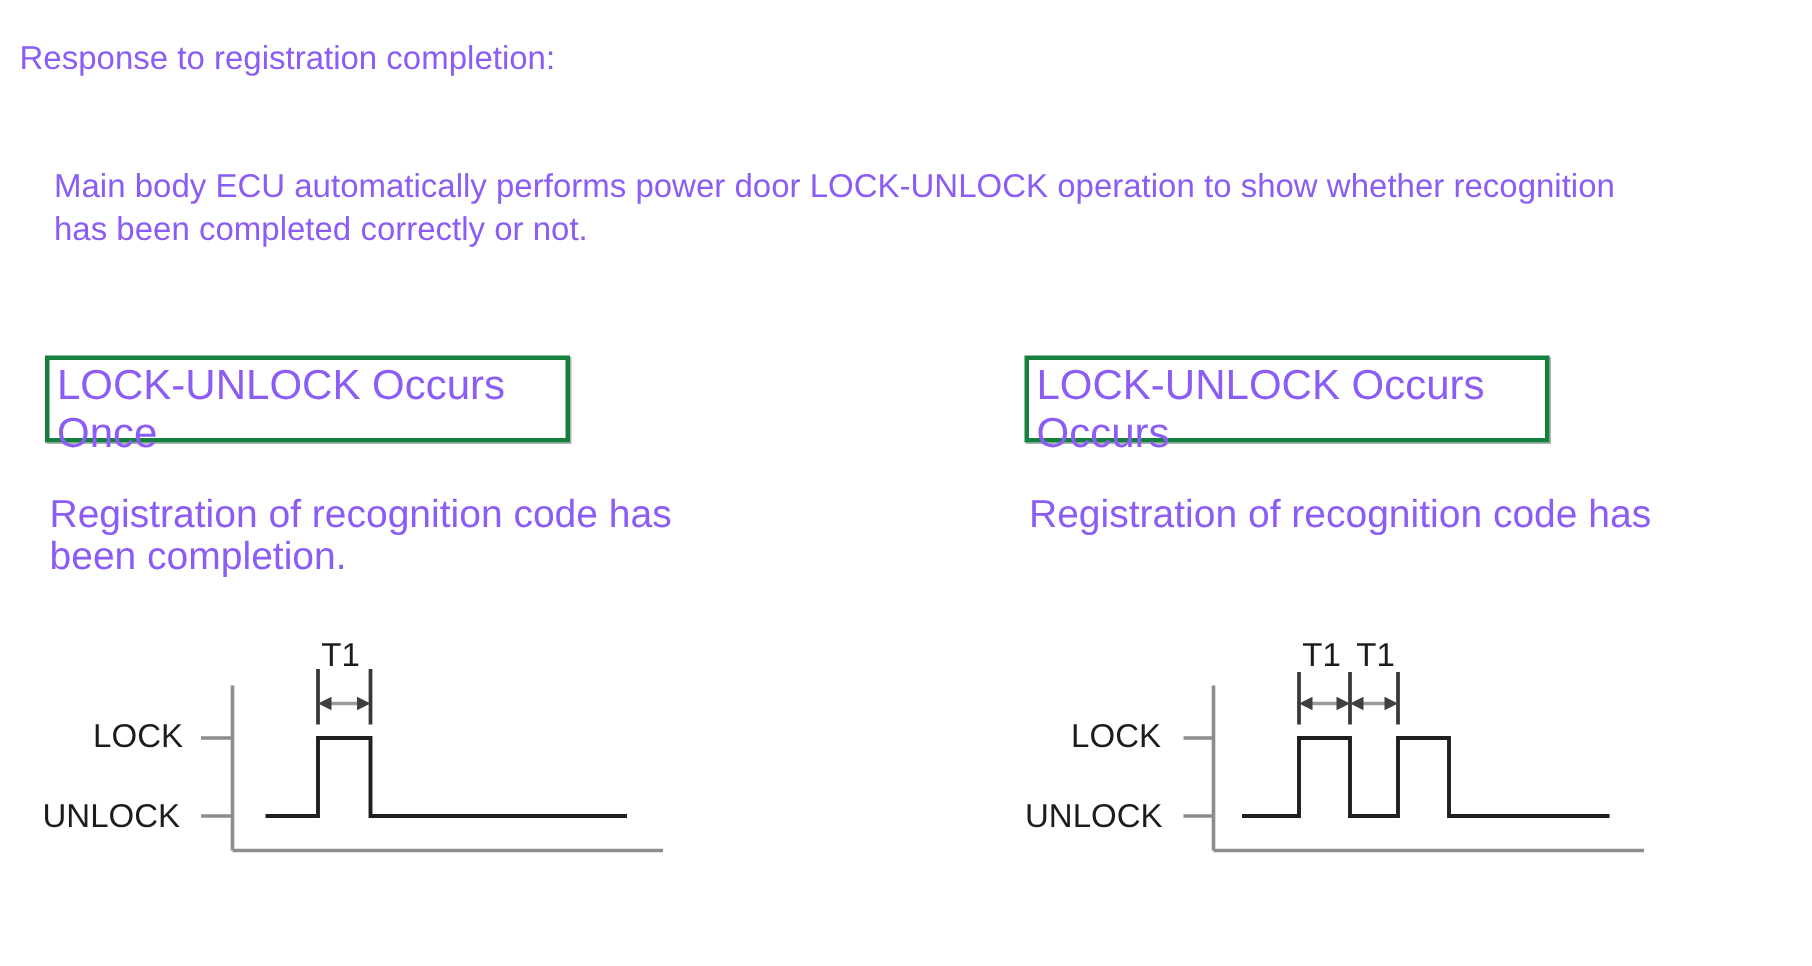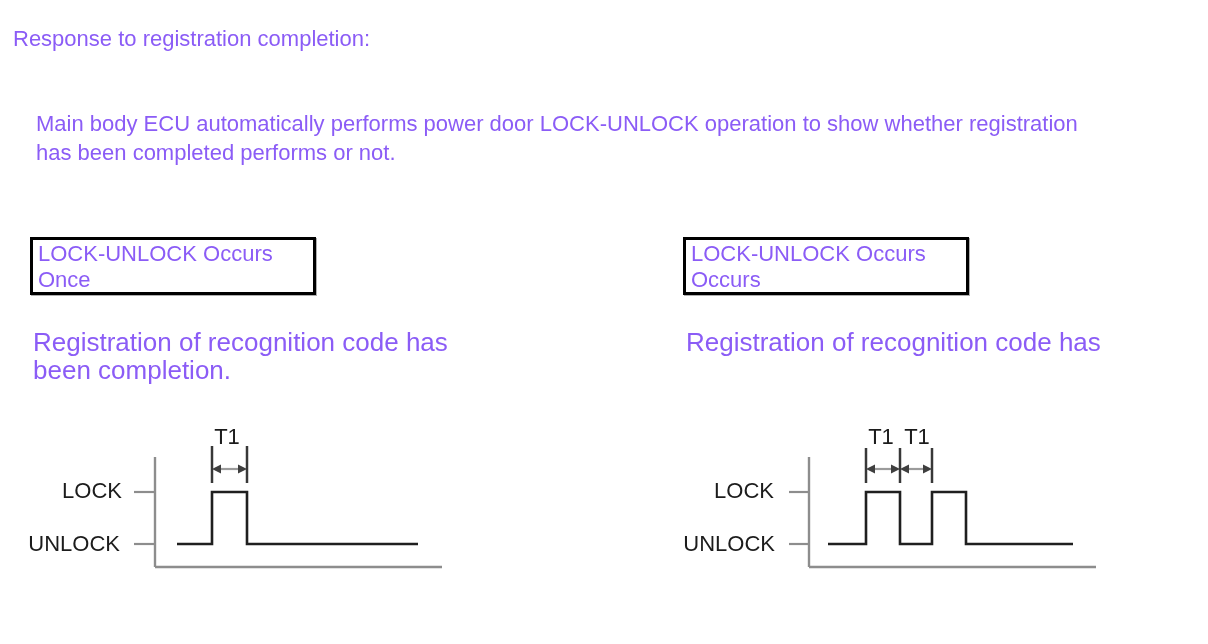--- a/index.html
+++ b/index.html
@@ -6,24 +6,24 @@
   .page {
     position:relative; width:1208px; height:644px;
     background:#ffffff; overflow:hidden;
     font-family:"Liberation Sans","DejaVu Sans",sans-serif;
     color:#8b5cf6;
     padding-left:28px;
   }
   .heading { position:absolute; left:13px; top:25px; font-size:22px; line-height:27px; }
   .para    { position:absolute; left:36px; top:109px; font-size:22px; line-height:29px; }
   .result-box {
-    position:absolute; top:237px; width:286px; height:58px;
-    border:3px solid #000000; box-sizing:border-box;
+    position:absolute; top:237px; width:350px; height:58px;
+    border:3px solid #15803d; box-sizing:border-box;
     box-shadow:1px 1px 0 rgba(110,110,110,.55);
-    font-size:22px; padding:1px 0 0 5px; background:#ffffff;
+    font-size:28px; padding:1px 0 0 5px; background:#ffffff;
   }
   .box-once  { left:30px; }
   .box-twice { left:683px; }
   .caption { position:absolute; top:328px; font-size:26px; line-height:28px; }
   .caption-left  { left:33px; }
   .caption-right { left:686px; }
   .note { position:absolute; left:833px; top:584px; font-size:22px; }
   svg.wave { position:absolute; top:420px; width:470px; height:165px; }
   .wave-left  { left:0; }
   .wave-right { left:670px; }
@@ -33,22 +33,22 @@
   }
 </style>
 </head>
 <body>
 
 <div class="page">
 
   <div class="heading">Response to registration completion:</div>
 
   <div class="para">
-    <div>Main body ECU automatically performs power door LOCK-UNLOCK operation to show whether registration</div>
-    <div>has been completed performs or not.</div>
+    <div>Main body ECU automatically performs power door LOCK-UNLOCK operation to show whether recognition</div>
+    <div>has been completed correctly or not.</div>
   </div>
 
   <div class="result-box box-once">
     <span>LOCK-UNLOCK Occurs Once</span>
   </div>
 
   <div class="result-box box-twice">
     <span>LOCK-UNLOCK Occurs Occurs</span>
   </div>
 

